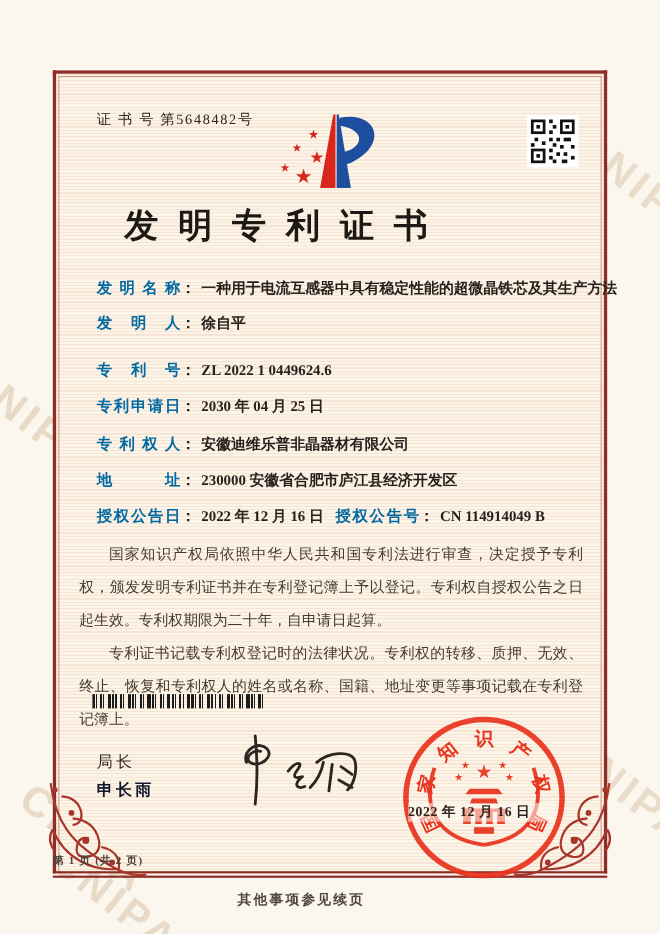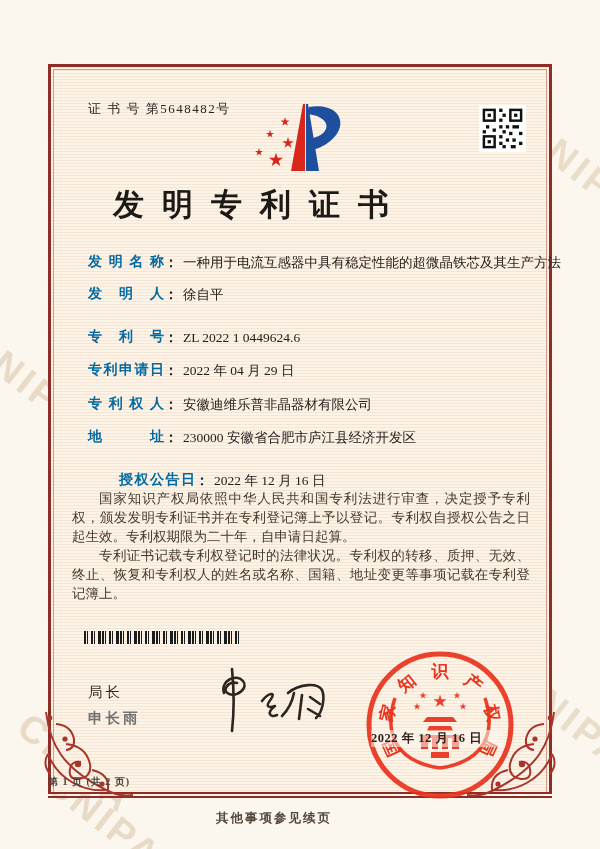--- a/index.html
+++ b/index.html
@@ -62,45 +62,45 @@
   }
 
   
   .field-row { position: absolute; left: 88px; width: 440px; height: 20px; white-space: nowrap; }
   .flabel {
     display: inline-block; width: 76px; vertical-align: top;
     font-size: 14px; font-weight: 700;
     text-align: justify; text-align-last: justify; color: #0369a1;
   }
   .fcolon { font-size: 14px; font-weight: 700; color: #26211c; }
-  .fvalue { font-size: 13.5px; font-weight: 400; margin-left: 5px; color: #26211c; }
+  .fvalue { font-size: 13.5px; font-weight: 700; margin-left: 5px; color: #26211c; }
   .field2 { position: absolute; left: 217px; top: 0; white-space: nowrap; }
 
   
   .body-text {
     position: absolute; left: 72px; top: 489px; width: 458px;
-    font-size: 13.5px; line-height: 19px; color: #453a2e;
+    font-size: 13.5px; line-height: 30px; color: #453a2e;
     text-align: justify; font-weight: 500;
   }
   .body-text p { text-indent: 2em; }
 
   
   .barcode {
     position: absolute; left: 84px; top: 631px; width: 157px; height: 13px;
     background-image: repeating-linear-gradient(90deg,
       #1c1c1c 0px 2px, rgba(0,0,0,0) 2px 3px,
       #1c1c1c 3px 4px, rgba(0,0,0,0) 4px 7px,
       #1c1c1c 7px 9px, rgba(0,0,0,0) 9px 10px,
       #1c1c1c 10px 11px, rgba(0,0,0,0) 11px 14px,
       #1c1c1c 14px 17px, rgba(0,0,0,0) 17px 18px);
   }
 
   
   .official-title { position: absolute; left: 88px; top: 683px; font-size: 14.5px; font-weight: 400; letter-spacing: 3px; color: #332b24; }
-  .official-name  { position: absolute; left: 88px; top: 709px; font-size: 14.5px; font-weight: 700; letter-spacing: 3px; color: #737373; }
+  .official-name  { position: absolute; left: 88px; top: 709px; font-size: 14.5px; font-weight: 700; letter-spacing: 3px; color: #0f172a; }
   .signature { position: absolute; left: 190px; top: 663px; width: 150px; height: 80px; }
 
   
   .seal { position: absolute; left: 361px; top: 646px; width: 158px; height: 158px; }
   .seal-date {
     position: absolute; left: 371px; top: 730px; width: 132px;
     font-size: 12.5px; font-weight: 700; letter-spacing: 0.5px; color: #2f2118;
     background: rgba(252,247,238,0.55); white-space: nowrap;
   }
 
@@ -228,30 +228,31 @@
 <div class="field-row" style="top:253px;">
   <span class="flabel">发明名称</span><span class="fcolon">：</span><span class="fvalue">一种用于电流互感器中具有稳定性能的超微晶铁芯及其生产方法</span>
 </div>
 <div class="field-row" style="top:285px;">
   <span class="flabel">发明人</span><span class="fcolon">：</span><span class="fvalue">徐自平</span>
 </div>
 <div class="field-row" style="top:328px;">
   <span class="flabel">专利号</span><span class="fcolon">：</span><span class="fvalue">ZL 2022 1 0449624.6</span>
 </div>
 <div class="field-row" style="top:361px;">
-  <span class="flabel">专利申请日</span><span class="fcolon">：</span><span class="fvalue">2022 年 04 月 29 日</span>
+  <span class="flabel">专利申请日</span><span class="fcolon">：</span><span class="fvalue">2030 年 04 月 25 日</span>
 </div>
 <div class="field-row" style="top:395px;">
   <span class="flabel">专利权人</span><span class="fcolon">：</span><span class="fvalue">安徽迪维乐普非晶器材有限公司</span>
 </div>
 <div class="field-row" style="top:428px;">
   <span class="flabel">地址</span><span class="fcolon">：</span><span class="fvalue">230000 安徽省合肥市庐江县经济开发区</span>
 </div>
-<div class="field-row" style="top:471px;margin-left:31px;">
+<div class="field-row" style="top:461px;">
   <span><span class="flabel">授权公告日</span><span class="fcolon">：</span><span class="fvalue">2022 年 12 月 16 日</span></span>
+  <span class="field2"><span class="flabel">授权公告号</span><span class="fcolon">：</span><span class="fvalue">CN 114914049 B</span></span>
 </div>
 
 <div class="body-text">
   <p>国家知识产权局依照中华人民共和国专利法进行审查，决定授予专利权，颁发发明专利证书并在专利登记簿上予以登记。专利权自授权公告之日起生效。专利权期限为二十年，自申请日起算。</p>
   <p>专利证书记载专利权登记时的法律状况。专利权的转移、质押、无效、终止、恢复和专利权人的姓名或名称、国籍、地址变更等事项记载在专利登记簿上。</p>
 </div>
 
 <div class="barcode"></div>
 
 <div class="official-title">局长</div>

